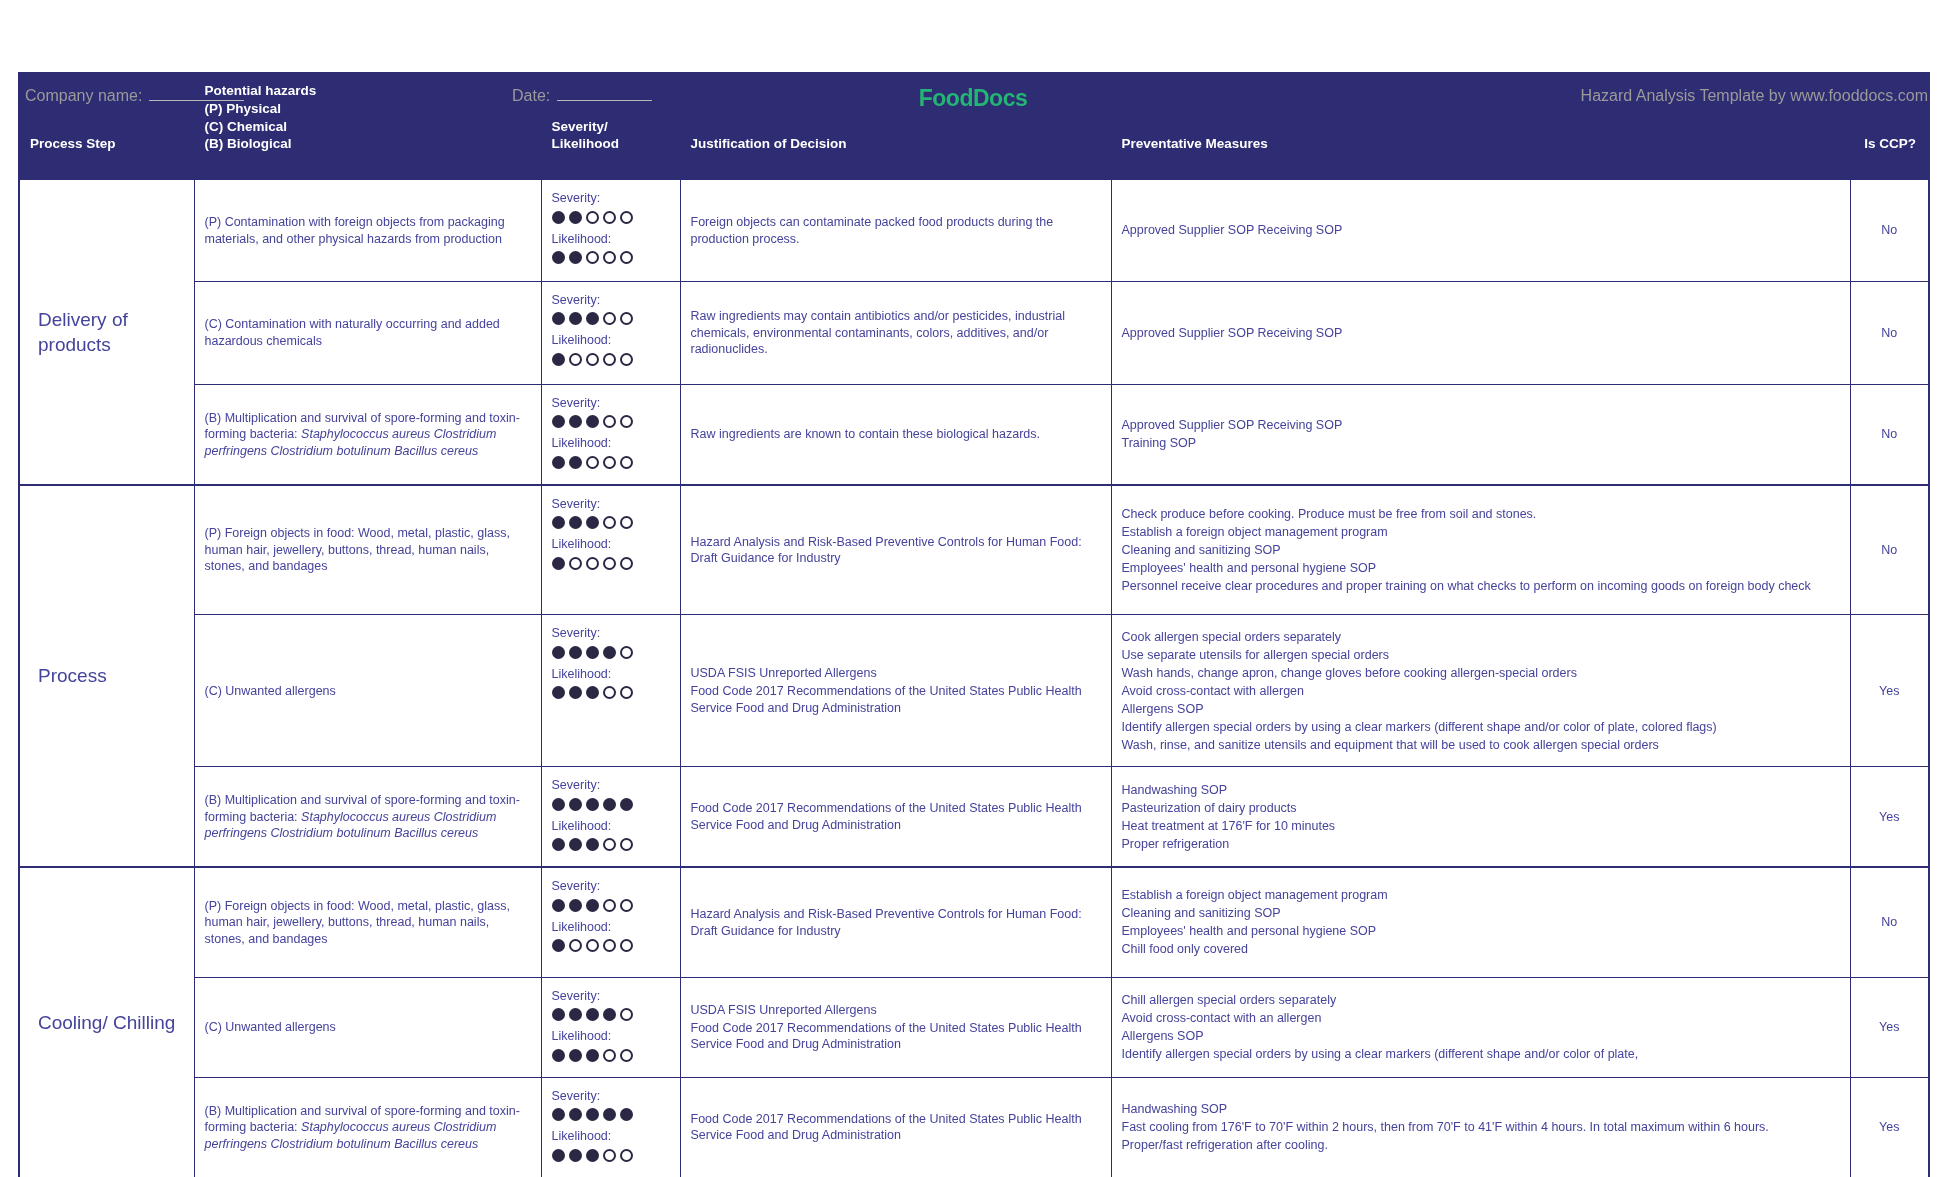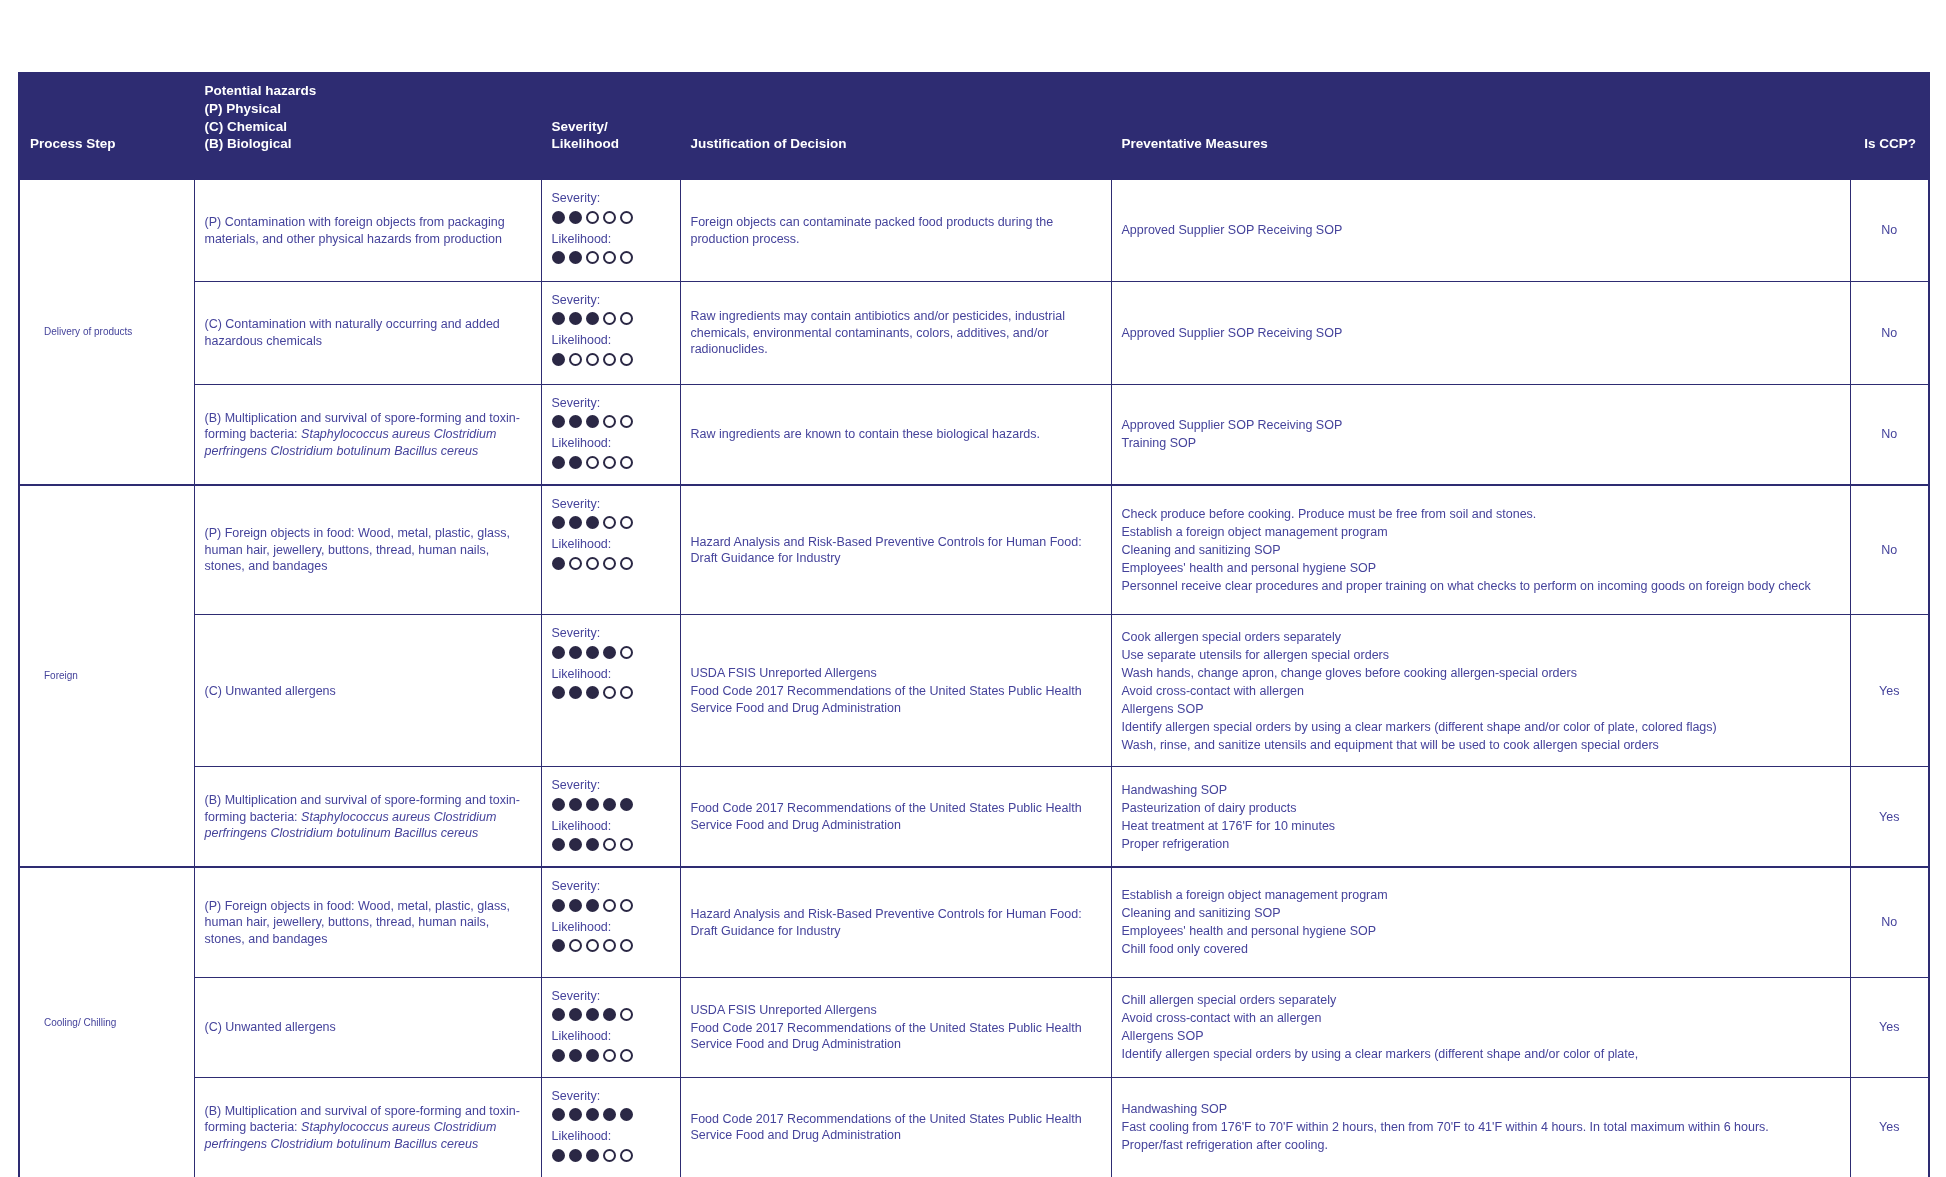--- a/index.html
+++ b/index.html
@@ -33,37 +33,47 @@
 
   th{background:var(--navy);color:#fff;font-size:13.5px;font-weight:bold;
     text-align:left;vertical-align:bottom;padding:8px 10px 25px 10px;
     white-space:pre-line;line-height:1.32;border:1px solid var(--navy);}
   th.ccp-h{text-align:center;padding-right:8px;}
   thead tr{height:93px;}
 
   td{border:1px solid var(--navy);color:var(--text);font-size:12.5px;
     vertical-align:middle;padding:8px 10px;line-height:1.32;background:#fff;}
   tr.group-start td{border-top:2px solid var(--navy);}
-  td.step{font-size:10px;padding-left:24px;}
+  td.step{font-size:19px;padding-left:18px;}
   td.haz em{font-style:italic;}
   td.sev{vertical-align:top;padding-top:8px;margin-left:19px;}
   td.ccp{text-align:center;}
 
   .sev-label{display:block;margin:2px 0 4px 0;}
   .dots{display:flex;gap:4px;margin-bottom:7px;}
   .dot{width:13px;height:13px;border-radius:50%;border:2px solid var(--dot);
     background:#fff;flex:0 0 auto;}
   .dot.filled{background:var(--dot);}
   .line{margin:1.5px 0;}
 </style>
 </head>
 <body>
 
 <div class="page">
 
+  <div class="page-header">
+    <div class="hdr-item hdr-company">
+      <span>Company name:</span><span class="blank-line"></span>
+    </div>
+    <div class="hdr-item hdr-date">
+      <span>Date:</span><span class="blank-line"></span>
+    </div>
+    <div class="hdr-item hdr-logo">FoodDocs</div>
+    <div class="hdr-item hdr-title">Hazard Analysis Template by www.fooddocs.com</div>
+  </div>
 
   <table>
     <colgroup>
       <col class="c-step">
         <col class="c-haz">
         <col class="c-sev">
       <col class="c-just">
         <col class="c-prev">
         <col class="c-ccp">
     </colgroup>
@@ -162,21 +172,21 @@
           <td>
             <div class="line">Raw ingredients are known to contain these biological hazards.</div>
           </td>
           <td>
             <div class="line">Approved Supplier SOP Receiving SOP</div>
             <div class="line">Training SOP</div>
           </td>
           <td class="ccp">No</td>
         </tr>
         <tr class="group-start" style="height: 130px;">
-          <td class="step" rowspan="3">Foreign</td>
+          <td class="step" rowspan="3">Process</td>
           <td class="haz">(P) Foreign objects in food: Wood, metal, plastic, glass, human hair, jewellery, buttons, thread, human nails, stones, and bandages</td>
           <td class="sev">
             <span class="sev-label">Severity:</span>
             <div class="dots">
               <span class="dot filled"></span>
               <span class="dot filled"></span>
               <span class="dot filled"></span>
               <span class="dot"></span>
               <span class="dot"></span>
             </div>

